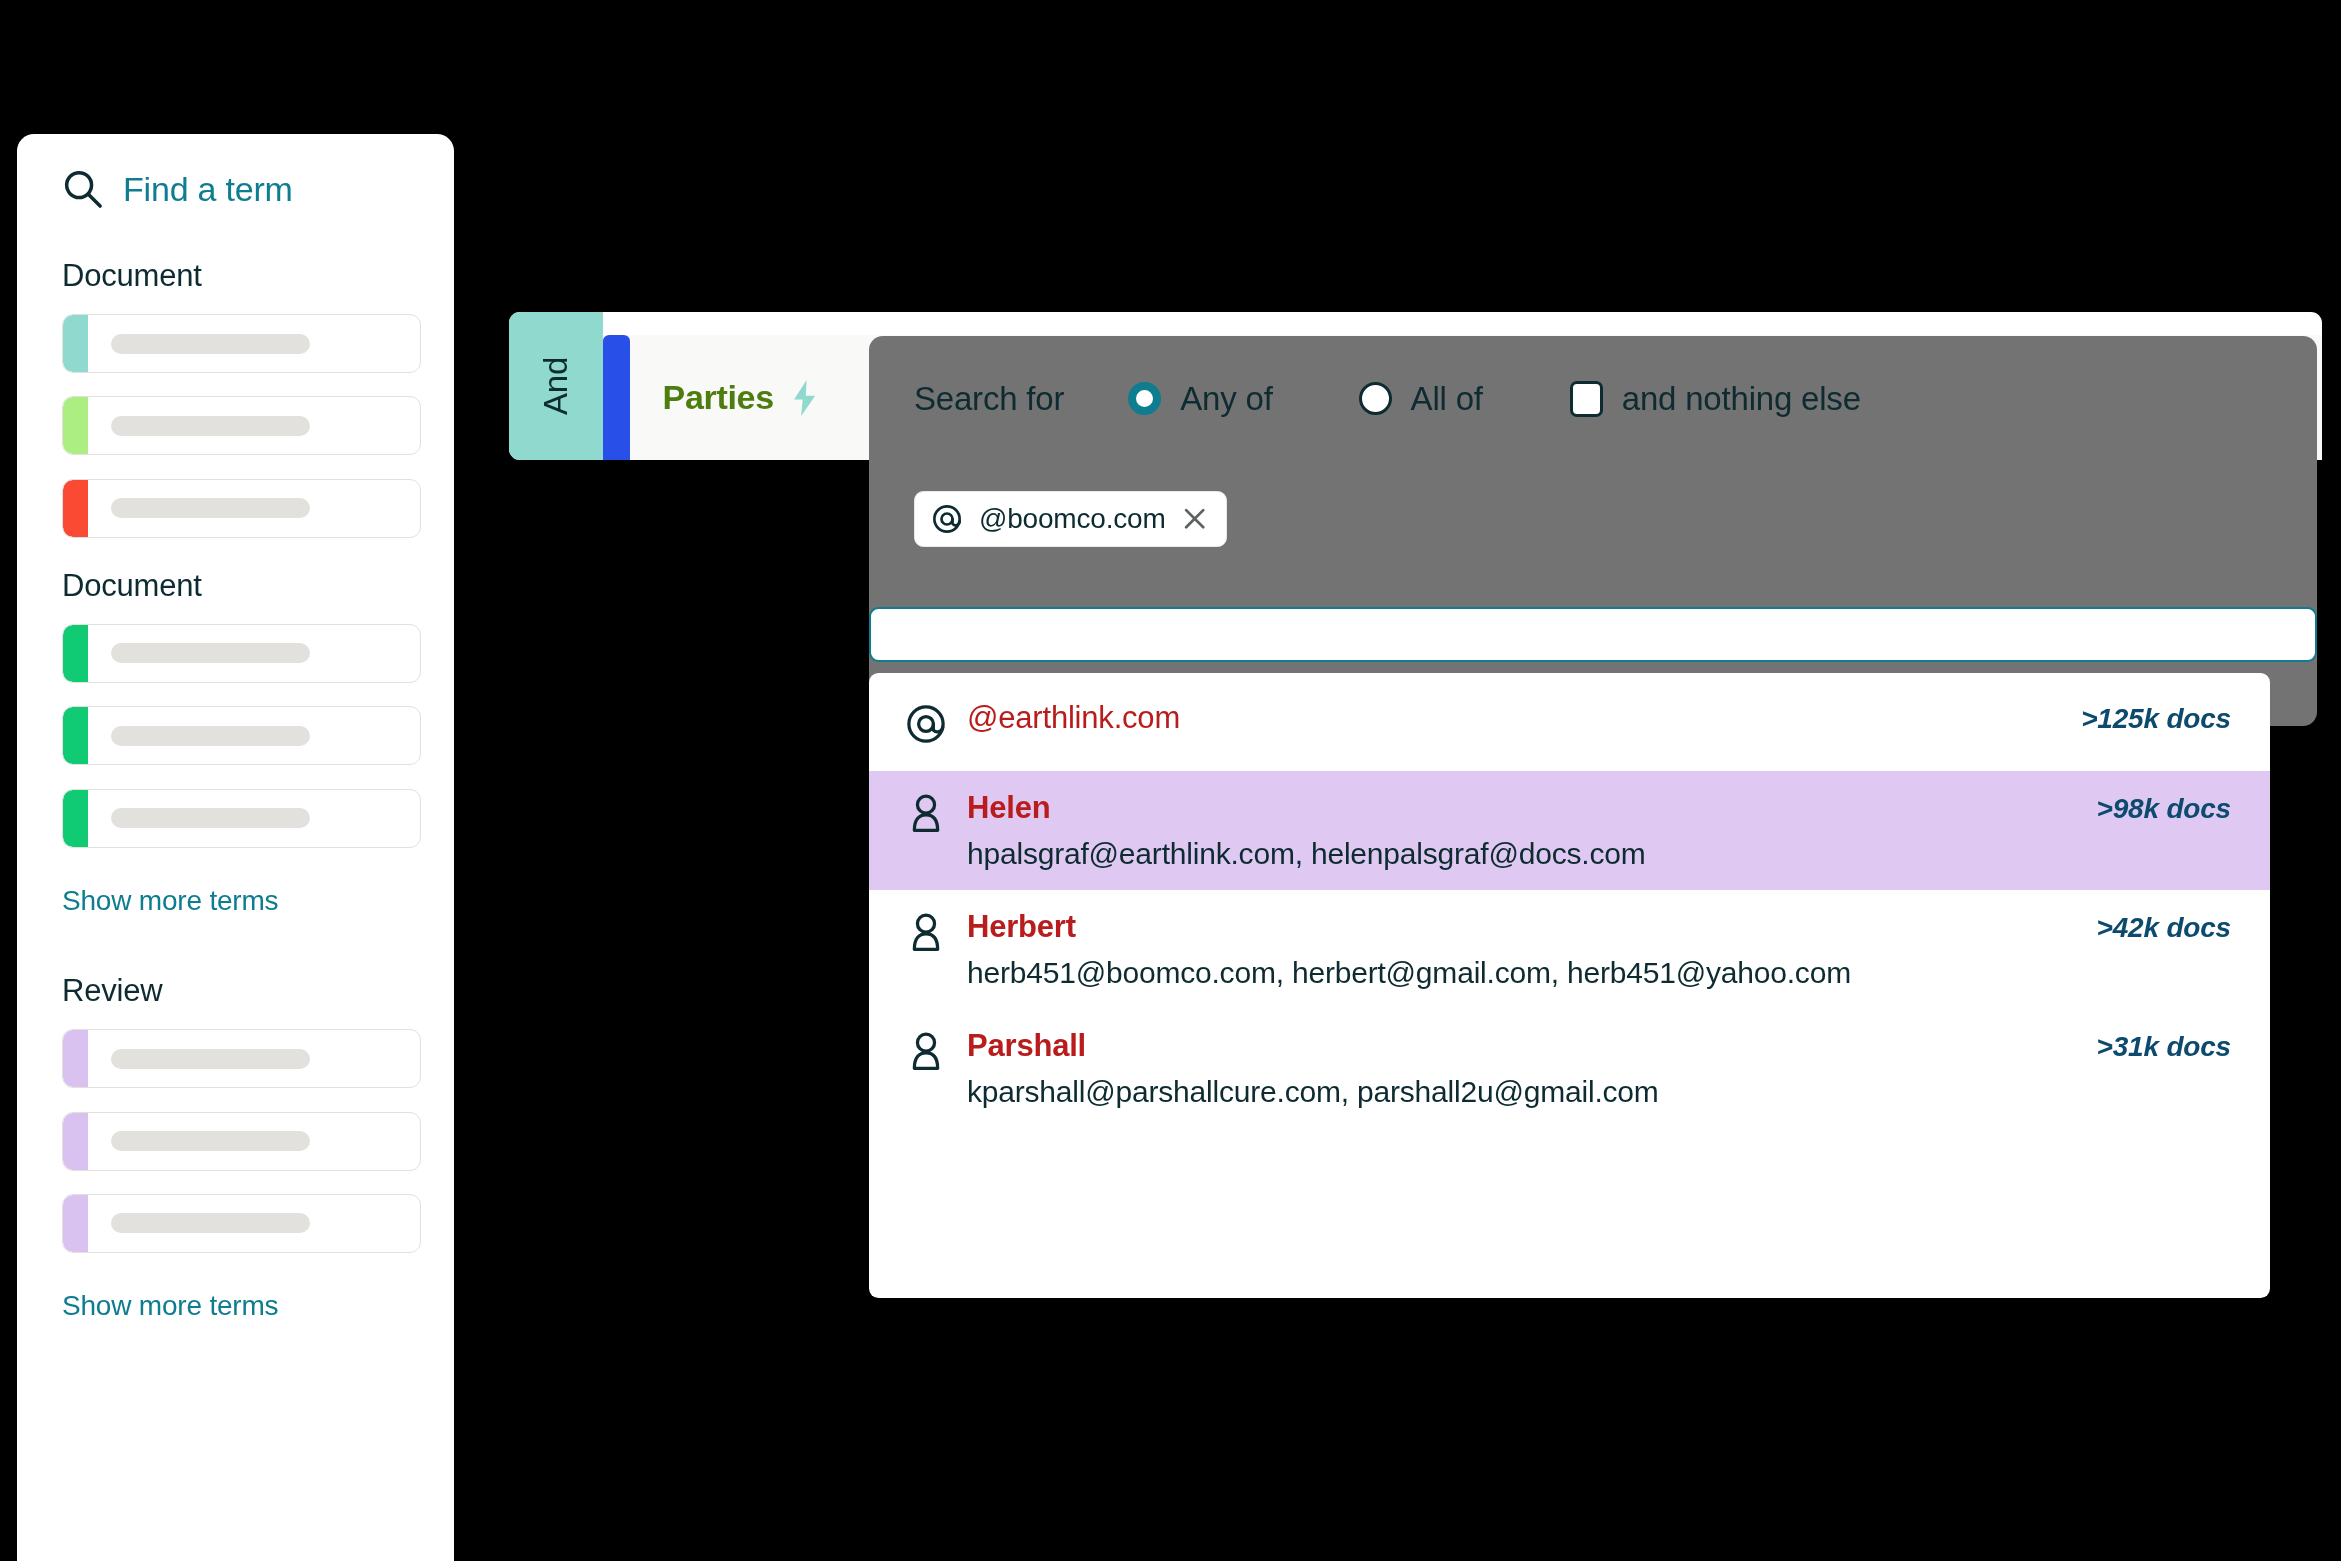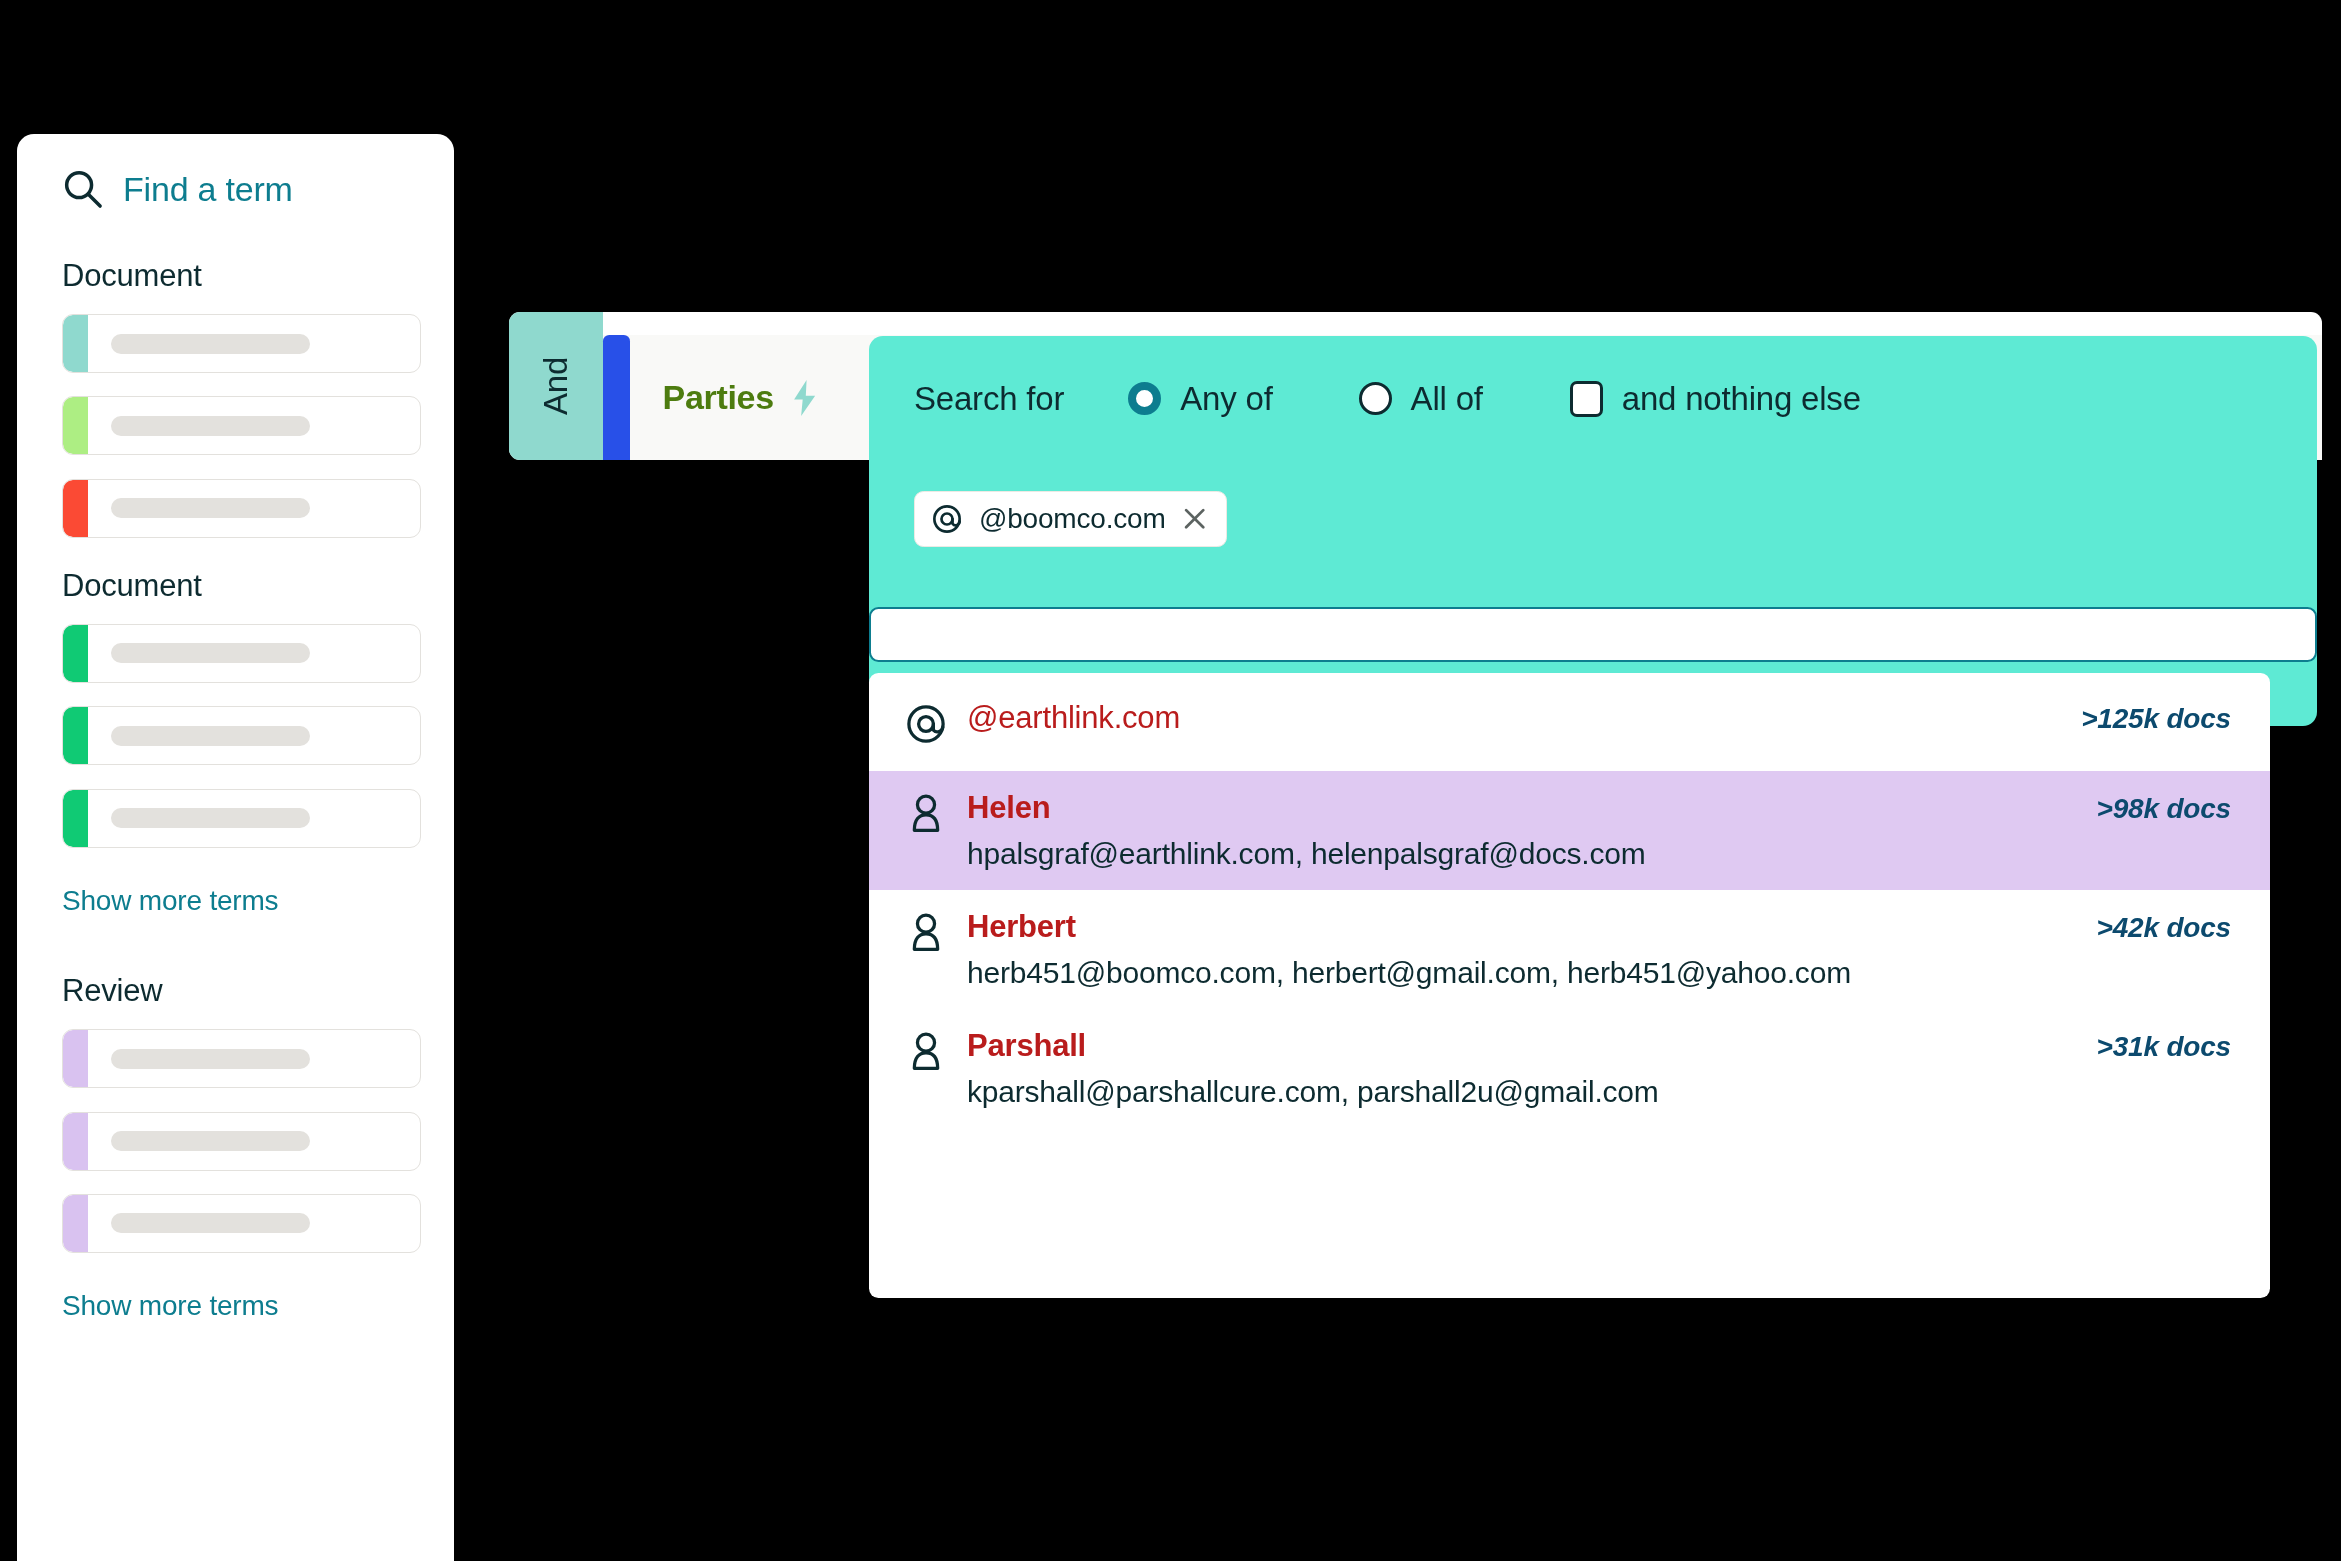--- a/index.html
+++ b/index.html
@@ -100,21 +100,21 @@
     font-size: 34px; color: #4d7c0f; font-weight: 700;
     margin-left: 33px; letter-spacing: -0.3px;
   }
   .bolt-icon { margin-left: 17px; width: 26.5px; height: 36px; display:block; }
 
   
   .search-card {
     position: absolute;
     left: 869px; top: 336px;
     width: 1448px; height: 390px;
-    background: #5eead4;
+    background: #737373;
     border-radius: 14px;
   }
   .search-row {
     position: absolute; left: 0; top: 0;
     width: 100%; height: 125px;
     display: flex; align-items: center;
   }
   .search-for-label {
     font-size: 33px; color: #0d2b30; font-weight: 400;
     margin-left: 0; letter-spacing: -0.2px;

